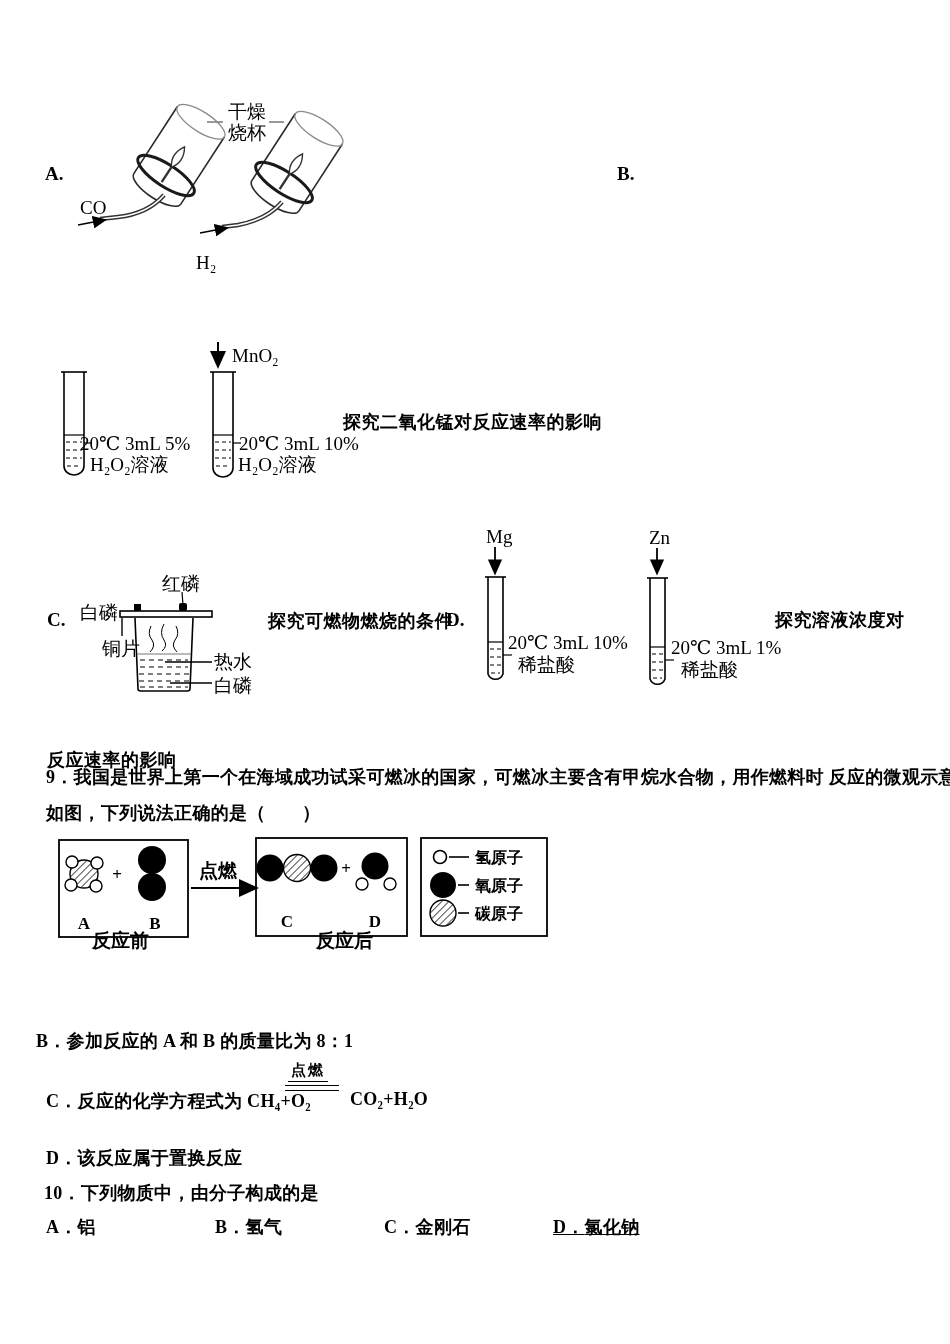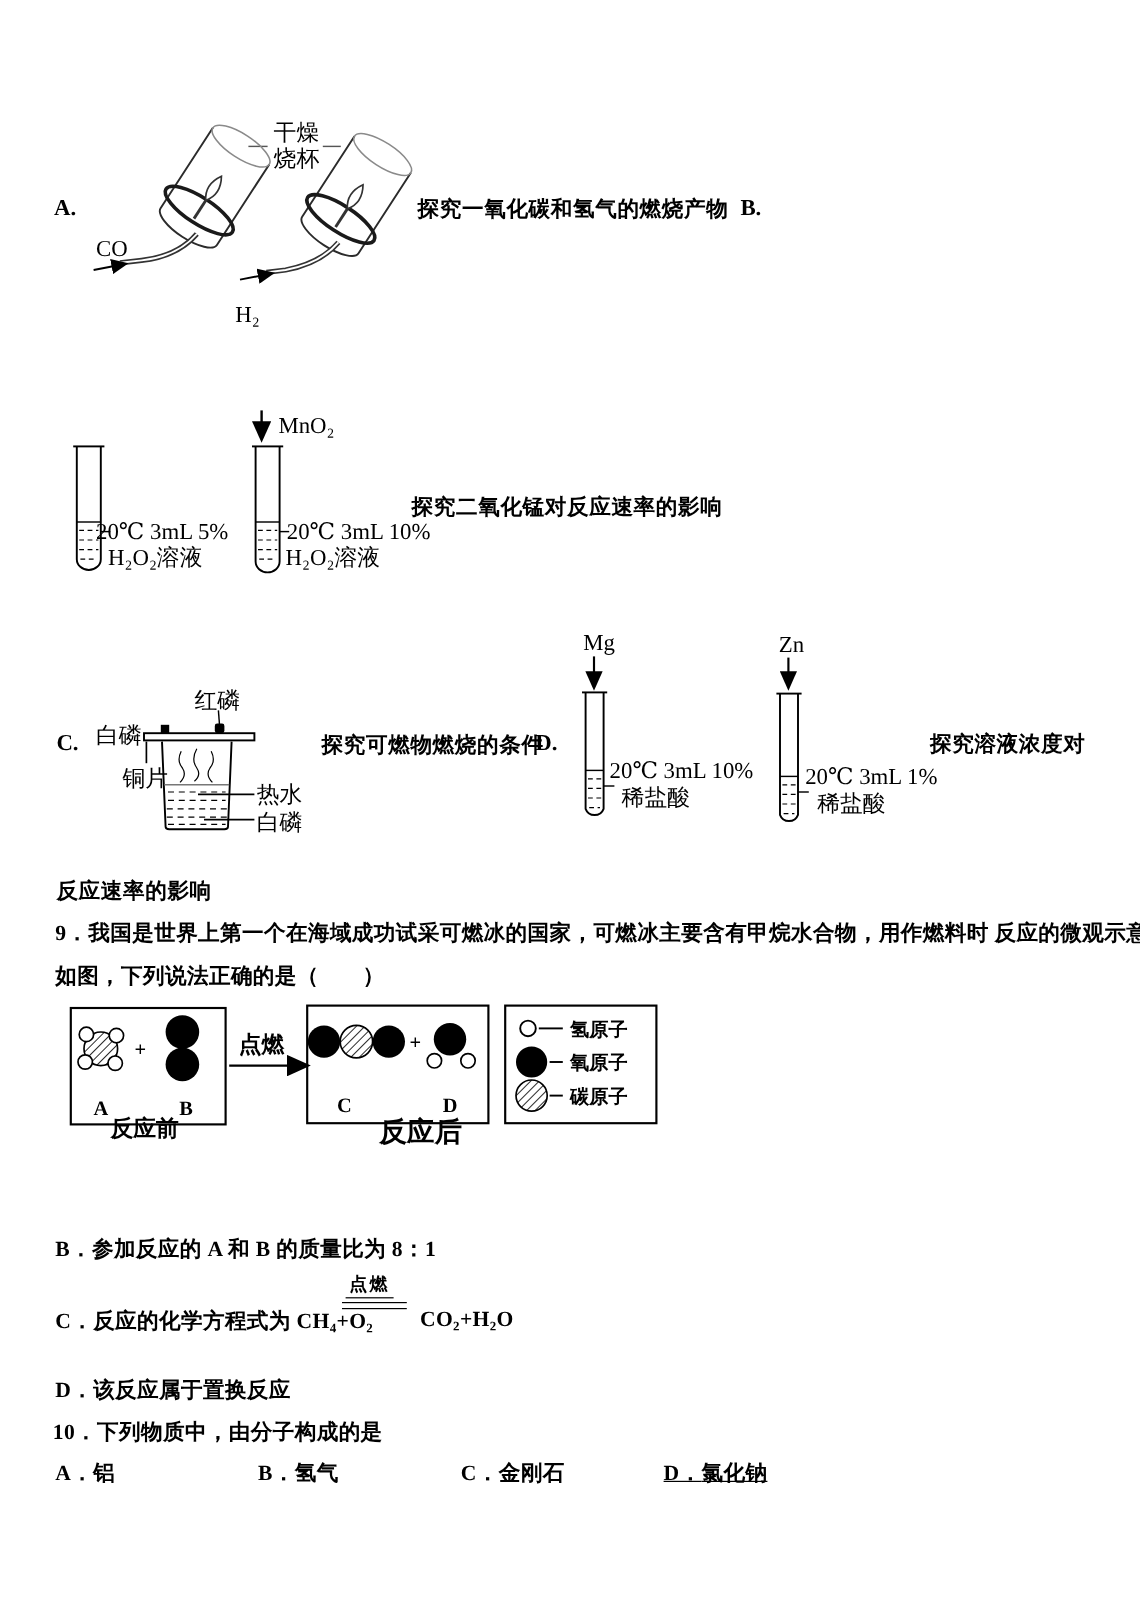--- a/index.html
+++ b/index.html
@@ -53,21 +53,20 @@
     <path d="M222,107 C210,121 194,127 178,130 L162,132" fill="none" stroke="#333" stroke-width="4.4"></path>
     <path d="M222,107 C210,121 194,127 178,130 L162,132" fill="none" stroke="#fff" stroke-width="1.6"></path>
     <line x1="140" y1="138" x2="166" y2="133" stroke="#000" stroke-width="1.6" marker-end="url(#arr)"></line>
   </svg>
   <div class="abs lbl" style="left:222px;top:101px;width:50px;text-align:center;line-height:21px;">
     <div>干燥</div>
     <div>烧杯</div>
   </div>
   <span class="abs lbl" style="left:80px;top:197px;">CO</span>
   <span class="abs lbl" style="left:196px;top:208px;margin-top:44px;">H₂</span>
-  <span class="abs caption" style="left:348px;top:162px;">探究一氧化碳和氢气的燃烧产物</span>
   <span class="abs seclet" style="left:617px;top:163px;">B.</span>
 
   <svg style="left:55px;top:335px;" width="300" height="150" viewBox="0 0 300 150">
     <defs>
       <marker id="arr2" markerWidth="9" markerHeight="8" refX="7" refY="4" orient="auto">
         <polygon points="0,0 9,4 0,8" fill="#000"></polygon>
       </marker>
     </defs>
 
     <g>
@@ -183,21 +182,21 @@
       </g>
       <line x1="185" y1="135" x2="194" y2="135" stroke="#000" stroke-width="1.2"></line>
     </g>
   </svg>
 
   <span class="abs lbl" style="left:508px;top:631px;">20℃ 3mL 10%</span>
   <span class="abs lbl" style="left:518px;top:652px;">稀盐酸</span>
   <span class="abs lbl" style="left:671px;top:636px;">20℃ 3mL 1%</span>
   <span class="abs lbl" style="left:681px;top:657px;">稀盐酸</span>
   <span class="abs caption" style="left:775px;top:608px;">探究溶液浓度对</span>
-  <span class="abs caption" style="left:47px;top:730px;">反应速率的影响</span>
+  <span class="abs caption" style="left:47px;top:748px;">反应速率的影响</span>
 
   <span class="abs qtext" style="left:46px;top:765px;">9．我国是世界上第一个在海域成功试采可燃冰的国家，可燃冰主要含有甲烷水合物，用作燃料时 反应的微观示意图</span>
   <span class="abs qtext" style="left:46px;top:801px;">如图，下列说法正确的是（　　）</span>
 
   <svg style="left:55px;top:835px;" width="500" height="125" viewBox="0 0 500 125">
     <defs>
       <pattern id="hatch" patternUnits="userSpaceOnUse" width="5" height="5" patternTransform="rotate(45)">
         <rect width="5" height="5" fill="#fff"></rect>
         <line x1="0" y1="0" x2="0" y2="5" stroke="#000" stroke-width="1.4"></line>
       </pattern>
@@ -252,23 +251,23 @@
       <circle cx="388" cy="78" r="13" fill="url(#hatch)" stroke="#000" stroke-width="1.4"></circle>
       <line x1="403" y1="78" x2="414" y2="78" stroke="#000" stroke-width="1.6"></line>
     </g>
     <text x="420" y="28" font-size="16" font-weight="bold">氢原子</text>
     <text x="420" y="56" font-size="16" font-weight="bold">氧原子</text>
     <text x="420" y="84" font-size="16" font-weight="bold">碳原子</text>
   </svg>
 
   <span class="abs lbl" style="left:199px;top:858px;font-weight:bold;">点燃</span>
   <span class="abs" style="left:92px;top:928px;font-size:19px;font-weight:bold;">反应前</span>
-  <span class="abs" style="left:316px;top:928px;font-size:23px;font-weight:bold;">反应后</span>
-
-  <div class="abs qtext" style="left:46px;top:1029px;text-align:center;">
+  <span class="abs" style="left:316px;top:928px;font-size:19px;font-weight:bold;">反应后</span>
+
+  <div class="abs qtext" style="left:36px;top:1029px;text-align:center;">
     <span>B．</span><span>参加反应的 A 和 B 的质量比为 8：1</span>
   </div>
 
   <div class="abs qtext" style="left:46px;top:1089px;">
     <span>C．</span><span>反应的化学方程式为 CH₄+O₂</span>
   </div>
   <span class="ignite-top" style="left:288px;top:1061px;">点燃</span>
   <div class="dbl-line" style="left:285px;top:1085px;width:54px;"></div>
   <span class="abs qtext" style="left:350px;top:1089px;">CO₂+H₂O</span>
 

